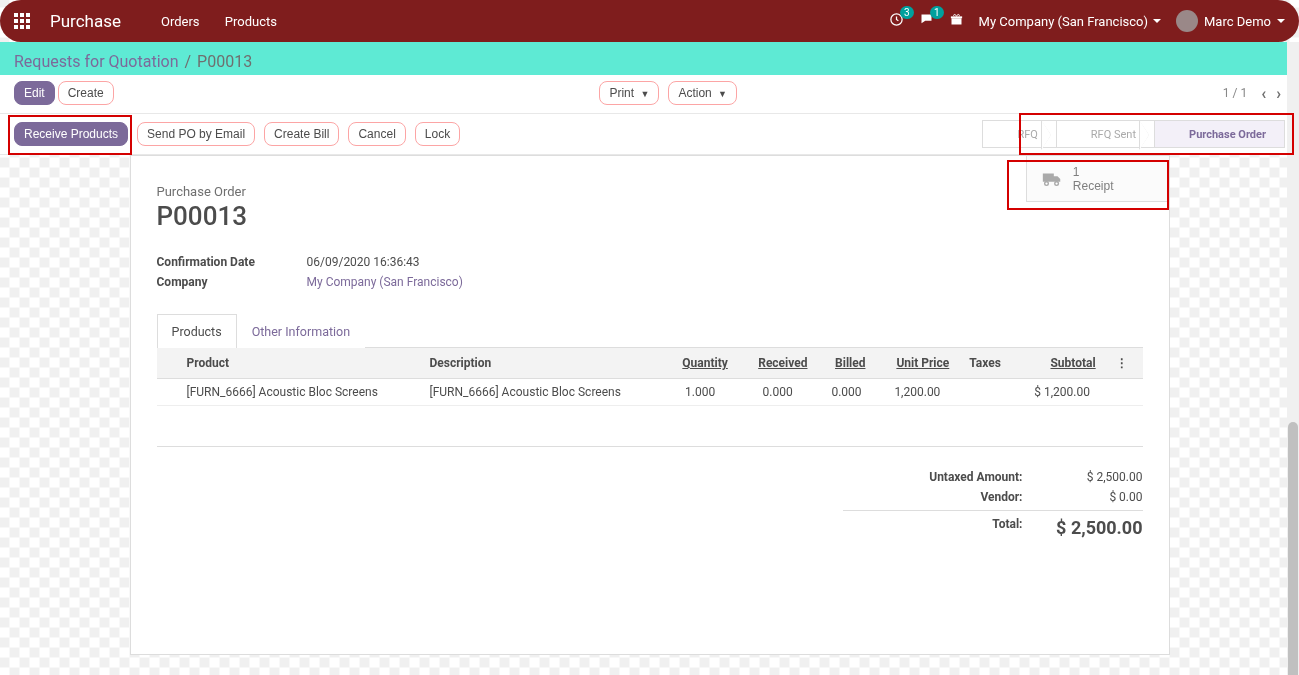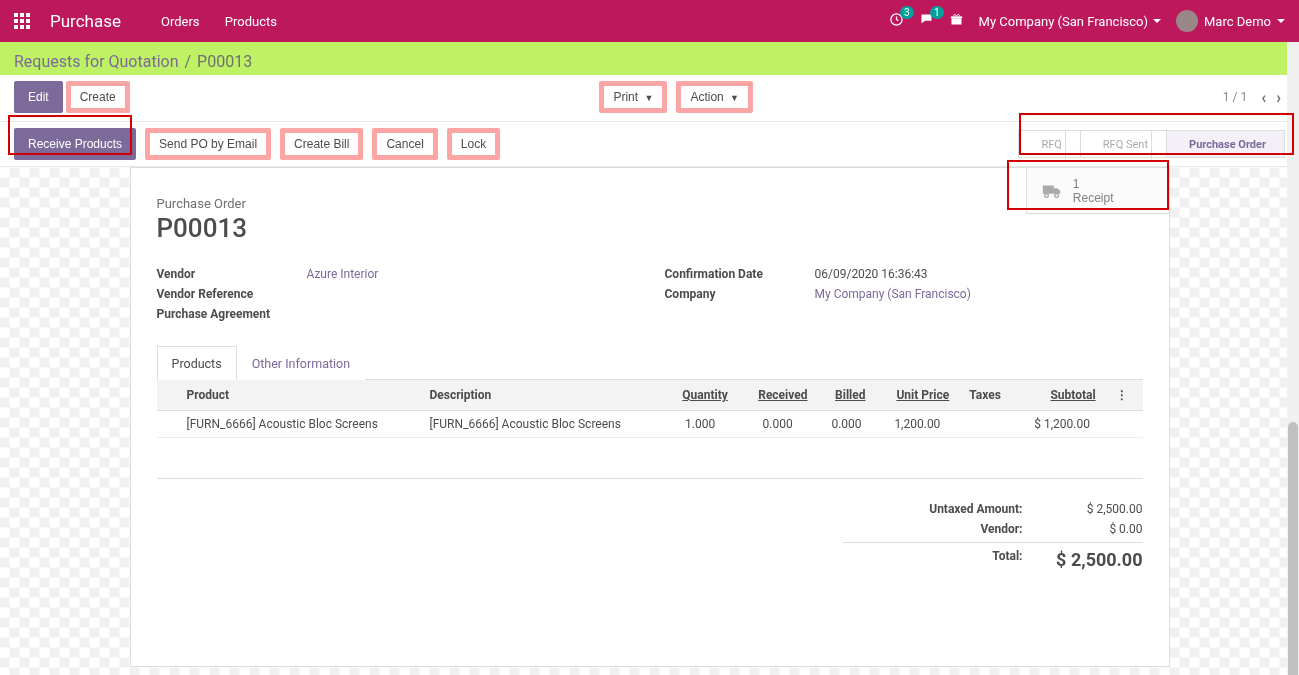--- a/index.html
+++ b/index.html
@@ -8,70 +8,71 @@
       font-size: 13px;
       color: #4c4c4c;
       background: repeating-conic-gradient(#f0f0f0 0% 25%, #ffffff 0% 50%) 50% / 20px 20px;
       width: 1299px;
       height: 675px;
       overflow: hidden;
       position: relative;
     }
     
     .topnav {
-      background: #be185d;
+      background: #7f1d1d;
       height: 42px;
       display: flex;
       align-items: center;
       color: #fff;
       padding: 12px 14px;
+      border-radius: 21px;
     }
     .apps-icon { width:16px; height:16px; display:inline-block; margin-right:20px; cursor:pointer; }
     .apps-icon svg { fill:#fff; }
     .brand { font-size: 17px; font-weight:400; margin-right:40px; }
     .nav-links a { color:#fff; text-decoration:none; margin-right:22px; font-size:13px; cursor:pointer;}
     .topnav-right { margin-left:auto; display:flex; align-items:center; gap:15px; }
     .badge { position:relative; cursor:pointer; }
     .badge svg { width:15px; height:15px; }
     .badge-count { position:absolute; top:-6px; right:-10px; background:#00a09d; color:#fff; border-radius:8px; font-size:10px; padding:0 4px; min-width:13px; text-align:center; line-height:13px;}
     .company-selector { cursor:pointer; display:flex; align-items:center; gap:5px; font-size:13px;}
     .user-menu { cursor:pointer; display:flex; align-items:center; gap:6px; font-size:13px;}
     .avatar { width:22px; height:22px; border-radius:50%; background:#9a8888; display:inline-block;}
     .caret-down { border: 4px solid transparent; border-top-color: #fff; width:0; height:0; display:inline-block; margin-top:3px;}
 
     
     .controls {
-      background:#bef264;
+      background:#5eead4;
       padding: 10px 14px 4px 14px;
       display:flex;
       align-items:flex-end;
     }
     .breadcrumb { font-size:16px; color:#7c6a9a; }
     .breadcrumb a { color:#7c6a9a; text-decoration:none; cursor:pointer;}
     .breadcrumb-sep { margin:0 2px; color:#6f6f6f;}
     .breadcrumb-current { color:#6f6f6f; }
     .button-row { background:#fff; padding:6px 14px 8px 14px; display:flex; align-items:center; }
-    .btn { background:#fff; border:5px solid #fca5a5; padding:4px 9px; font-size:12px; cursor:pointer; color:#4c4c4c; border-radius:2px;}
+    .btn { background:#fff; border:1px solid #fca5a5; padding:4px 9px; font-size:12px; cursor:pointer; color:#4c4c4c; border-radius:8px;}
     .btn-primary { background:#7c6a9a; color:#fff; border-color:#7c6a9a;}
     .btn + .btn { margin-left:3px; }
     .print-action { margin-left:auto; margin-right:auto; display:flex; gap:6px;}
     .right-pager { display:flex; align-items:center; gap:10px; font-size:13px; color:#6f6f6f;}
     .pager-arrows { display:flex; gap:2px; }
     .pager-arrow { cursor:pointer; padding:2px 4px; color:#6f6f6f; font-weight:bold; font-size:16px;}
     .pager-text {font-size:12px; color:#888;}
 
     
     .action-bar { background:#fff; border-top:1px solid #e8e8e8; border-bottom:1px solid #e8e8e8; padding:6px 14px; display:flex; align-items:center; }
     .action-bar .btn { margin-right:6px; }
 
     
     .statusbar { margin-left:auto; display:flex; height:28px; }
     .status-step {
       position:relative;
-      padding:0 18px 0 22px;
+      padding:0 18px 0 34px;
       line-height:28px;
       font-size:11px;
       color:#aaa;
       background:#fff;
       border:1px solid #ddd;
       border-right:none;
       cursor:pointer;
     }
     .status-step.active { color:#7c6a9a; font-weight:bold; background:#f3f0f8;}
     .status-step::after {
@@ -257,34 +258,20 @@
           <span class="label">Receipt</span>
         </span>
       </button>
     </div>
 
     <div class="sheet-body">
       <div class="form-title-label">Purchase Order</div>
       <div class="form-title">P00013</div>
 
       <div class="form-grid">
-        <div class="form-col">
-          <div class="form-row">
-            <div class="form-label">Vendor</div>
-            <div class="form-value link">Azure Interior</div>
-          </div>
-          <div class="form-row">
-            <div class="form-label">Vendor Reference</div>
-            <div class="form-value"></div>
-          </div>
-          <div class="form-row">
-            <div class="form-label">Purchase Agreement</div>
-            <div class="form-value"></div>
-          </div>
-        </div>
         <div class="form-col">
           <div class="form-row">
             <div class="form-label">Confirmation Date</div>
             <div class="form-value">06/09/2020 16:36:43</div>
           </div>
           <div class="form-row">
             <div class="form-label">Company</div>
             <div class="form-value link">My Company (San Francisco)</div>
           </div>
         </div>

